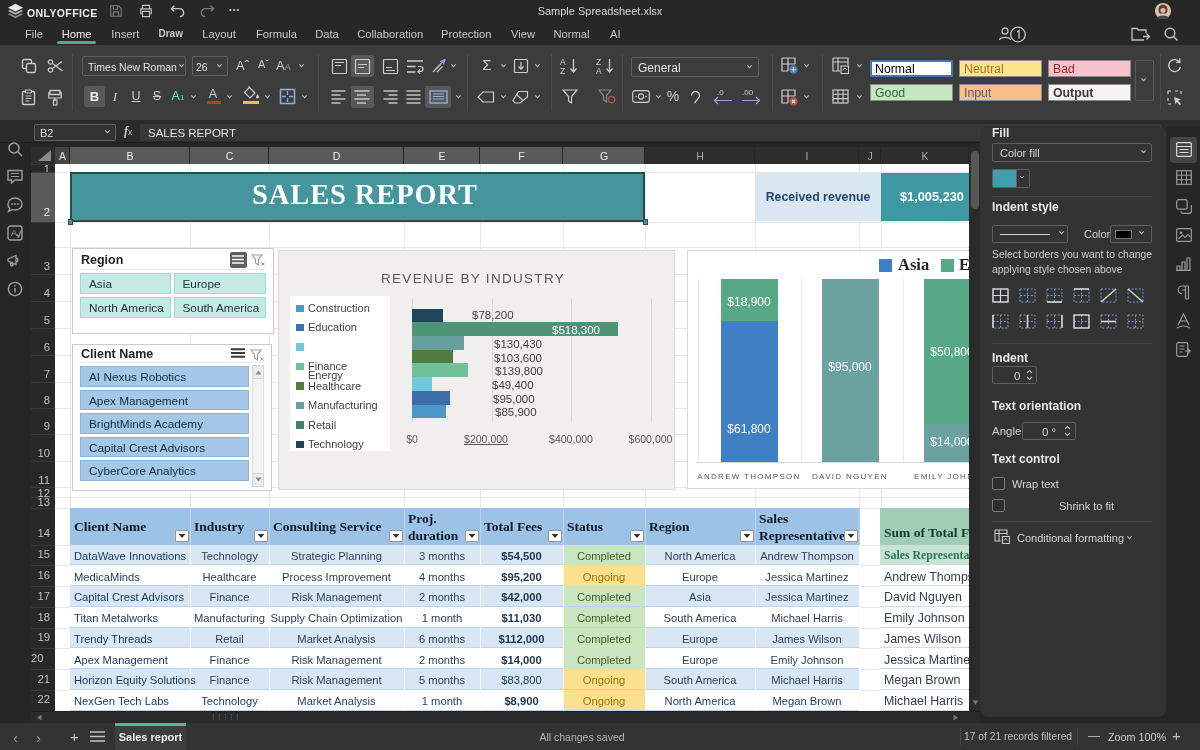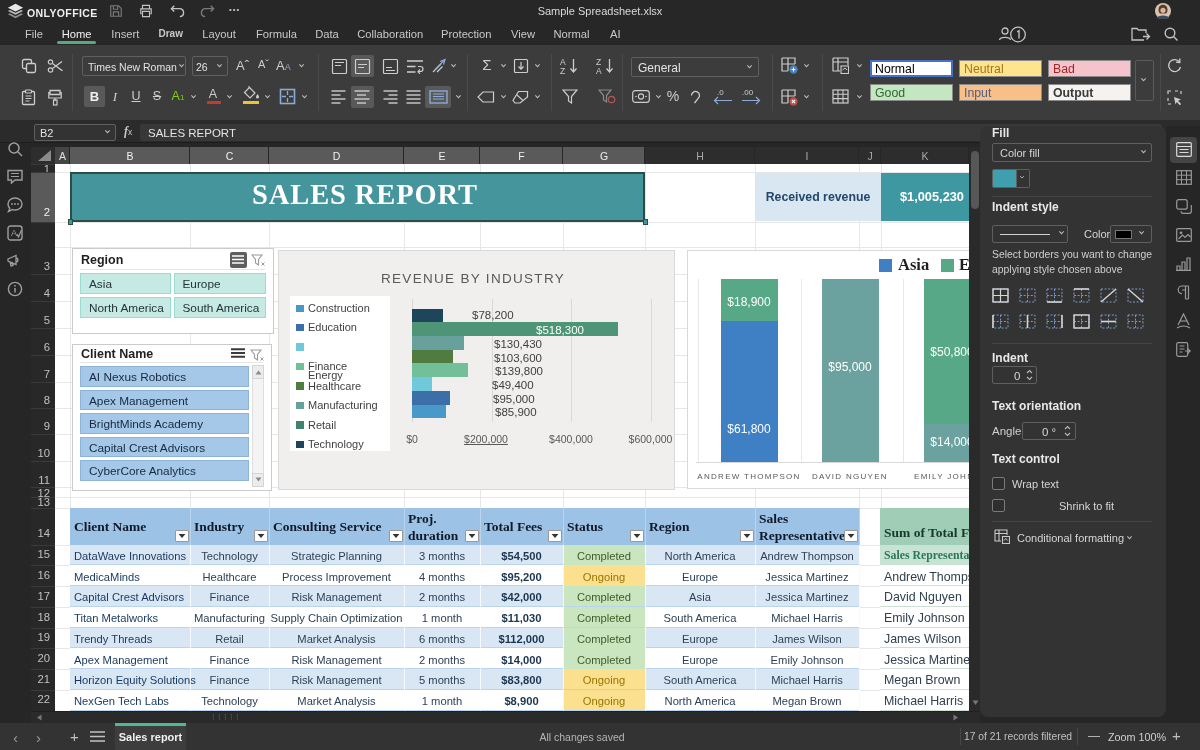--- a/index.html
+++ b/index.html
@@ -98,21 +98,21 @@
 <div class="ab" style="left:258px;top:59px;font-size:11px;color:#cdcdcd;font-weight:400;white-space:nowrap;line-height:1;">Aˇ</div>
 <div class="ab" style="left:276px;top:59px;font-size:13px;color:#cdcdcd;font-weight:400;white-space:nowrap;line-height:1;">A<span style="font-size:9px;color:#8fa9d6">A</span></div>
 <svg class="ab" style="left:298px;top:62px" width="7" height="7" viewBox="0 0 8 8">
     <path d="M1.5 2.8 L4 5.4 L6.5 2.8" fill="none" stroke="#b9b9b9" stroke-width="1.2"></path>
   </svg>
 <div class="ab" style="left:84px;top:86px;width:21px;height:21px;background:#595959;border-radius:2px"></div>
 <div class="ab" style="left:94.5px;top:90px;transform:translateX(-50%);font-size:13px;color:#f0f0f0;font-weight:700;white-space:nowrap;line-height:1;">B</div>
 <div class="ab" style="left:115px;top:90px;transform:translateX(-50%);font-size:13px;color:#cdcdcd;font-weight:400;white-space:nowrap;line-height:1;font-style:italic;font-family:'Liberation Serif',serif">I</div>
 <div class="ab" style="left:136px;top:90px;transform:translateX(-50%);font-size:12.5px;color:#cdcdcd;font-weight:400;white-space:nowrap;line-height:1;text-decoration:underline">U</div>
 <div class="ab" style="left:157px;top:90px;transform:translateX(-50%);font-size:12.5px;color:#cdcdcd;font-weight:400;white-space:nowrap;line-height:1;text-decoration:line-through">S</div>
-<div class="ab" style="left:178px;top:90px;transform:translateX(-50%);font-size:12.5px;color:#84cc16;font-weight:400;white-space:nowrap;line-height:1;">A<span style="font-size:8px">1</span></div>
+<div class="ab" style="left:178px;top:90px;transform:translateX(-50%);font-size:12.5px;color:#5eead4;font-weight:400;white-space:nowrap;line-height:1;">A<span style="font-size:8px">1</span></div>
 <svg class="ab" style="left:190px;top:93px" width="7" height="7" viewBox="0 0 8 8">
     <path d="M1.5 2.8 L4 5.4 L6.5 2.8" fill="none" stroke="#b9b9b9" stroke-width="1.2"></path>
   </svg>
 <div class="ab" style="left:213px;top:88px;transform:translateX(-50%);font-size:12.5px;color:#cdcdcd;font-weight:400;white-space:nowrap;line-height:1;">A</div>
 <div class="ab" style="left:207px;top:101px;width:14px;height:3px;background:#c33b2e"></div>
 <svg class="ab" style="left:226px;top:93px" width="7" height="7" viewBox="0 0 8 8">
     <path d="M1.5 2.8 L4 5.4 L6.5 2.8" fill="none" stroke="#b9b9b9" stroke-width="1.2"></path>
   </svg>
 <svg class="ab" style="left:243px;top:86px" width="17" height="13" viewBox="0 0 17 13">
 <path d="M6 1 L12 7 L7 12 L1.5 6.5 L6 2 V1 Z" fill="none" stroke="#cdcdcd" stroke-width="1.2"></path>
@@ -395,21 +395,21 @@
 <div class="ab" style="left:31px;top:448px;width:19px;text-align:right;font-size:11.3px;color:#c0c0c0;line-height:1">10</div>
 <div class="ab" style="left:31px;top:475px;width:19px;text-align:right;font-size:11.3px;color:#c0c0c0;line-height:1">11</div>
 <div class="ab" style="left:31px;top:487.5px;width:19px;text-align:right;font-size:11.3px;color:#c0c0c0;line-height:1">12</div>
 <div class="ab" style="left:31px;top:497px;width:19px;text-align:right;font-size:11.3px;color:#c0c0c0;line-height:1">13</div>
 <div class="ab" style="left:31px;top:527.5px;width:19px;text-align:right;font-size:11.3px;color:#c0c0c0;line-height:1">14</div>
 <div class="ab" style="left:31px;top:549px;width:19px;text-align:right;font-size:11.3px;color:#c0c0c0;line-height:1">15</div>
 <div class="ab" style="left:31px;top:570px;width:19px;text-align:right;font-size:11.3px;color:#c0c0c0;line-height:1">16</div>
 <div class="ab" style="left:31px;top:590.8px;width:19px;text-align:right;font-size:11.3px;color:#c0c0c0;line-height:1">17</div>
 <div class="ab" style="left:31px;top:611.6px;width:19px;text-align:right;font-size:11.3px;color:#c0c0c0;line-height:1">18</div>
 <div class="ab" style="left:31px;top:632.2px;width:19px;text-align:right;font-size:11.3px;color:#c0c0c0;line-height:1">19</div>
-<div class="ab" style="left:31px;top:653px;width:19px;text-align:right;font-size:11.3px;color:#c0c0c0;line-height:1">20</div>
+<div class="ab" style="left:31px;top:653px;width:19px;font-size:11.3px;color:#c0c0c0;line-height:1">20</div>
 <div class="ab" style="left:31px;top:673.6px;width:19px;text-align:right;font-size:11.3px;color:#c0c0c0;line-height:1">21</div>
 <div class="ab" style="left:31px;top:694.3px;width:19px;text-align:right;font-size:11.3px;color:#c0c0c0;line-height:1">22</div>
 <div class="ab" style="left:31px;top:164px;width:24px;height:1px;background:#3a3a3a"></div>
 <div class="ab" style="left:31px;top:172px;width:24px;height:1px;background:#3a3a3a"></div>
 <div class="ab" style="left:31px;top:222px;width:24px;height:1px;background:#3a3a3a"></div>
 <div class="ab" style="left:31px;top:273.7px;width:24px;height:1px;background:#3a3a3a"></div>
 <div class="ab" style="left:31px;top:300.7px;width:24px;height:1px;background:#3a3a3a"></div>
 <div class="ab" style="left:31px;top:327.7px;width:24px;height:1px;background:#3a3a3a"></div>
 <div class="ab" style="left:31px;top:354.5px;width:24px;height:1px;background:#3a3a3a"></div>
 <div class="ab" style="left:31px;top:381.5px;width:24px;height:1px;background:#3a3a3a"></div>
@@ -532,21 +532,21 @@
 <div class="ab" style="left:412px;top:308.5px;width:31.1px;height:13.72px;background:#1E4559"></div>
 <div class="ab" style="left:412px;top:322.22px;width:206.0px;height:13.72px;background:#4E9476"></div>
 <div class="ab" style="left:412px;top:335.94px;width:51.8px;height:13.72px;background:#68A09B"></div>
 <div class="ab" style="left:412px;top:349.66px;width:41.2px;height:13.72px;background:#517C40"></div>
 <div class="ab" style="left:412px;top:363.38px;width:55.6px;height:13.72px;background:#72C09A"></div>
 <div class="ab" style="left:412px;top:377.1px;width:19.6px;height:13.72px;background:#6FC9DB"></div>
 <div class="ab" style="left:412px;top:390.82px;width:37.8px;height:13.72px;background:#3C6FA8"></div>
 <div class="ab" style="left:412px;top:404.54px;width:34.1px;height:13.72px;background:#4899C9"></div>
 <div class="ab" style="left:472px;top:309.5px;font-size:11.5px;color:#404040;font-weight:400;white-space:nowrap;line-height:1;">$78,200</div>
 <div class="ab" style="left:536px;top:324.5px;font-size:11.5px;color:#ffffff;font-weight:400;white-space:nowrap;line-height:1;">
-    <div style="width:80px;text-align:left">$518,300</div>
+    <div style="width:80px;text-align:center">$518,300</div>
   </div>
 <div class="ab" style="left:494px;top:339px;font-size:11.5px;color:#404040;font-weight:400;white-space:nowrap;line-height:1;">$130,430</div>
 <div class="ab" style="left:494px;top:352.7px;font-size:11.5px;color:#404040;font-weight:400;white-space:nowrap;line-height:1;">$103,600</div>
 <div class="ab" style="left:495px;top:366.4px;font-size:11.5px;color:#404040;font-weight:400;white-space:nowrap;line-height:1;">$139,800</div>
 <div class="ab" style="left:492px;top:380.2px;font-size:11.5px;color:#404040;font-weight:400;white-space:nowrap;line-height:1;">$49,400</div>
 <div class="ab" style="left:493px;top:393.5px;font-size:11.5px;color:#404040;font-weight:400;white-space:nowrap;line-height:1;">$95,000</div>
 <div class="ab" style="left:495px;top:407.3px;font-size:11.5px;color:#404040;font-weight:400;white-space:nowrap;line-height:1;">$85,900</div>
 <div class="ab" style="left:290px;top:296px;width:100px;height:155px;background:#ffffff"></div>
 <div class="ab" style="left:296px;top:304.5px;width:7.5px;height:7.5px;background:#4899C9"></div>
 <div class="ab" style="left:308px;top:303.0px;font-size:11px;color:#3f3f3f;font-weight:400;white-space:nowrap;line-height:1;">Construction</div>
@@ -746,21 +746,21 @@
 <div class="ab" style="left:645px;top:648.25px;width:1px;height:20.75px;background:rgba(255,255,255,.75)"></div>
 <div class="ab" style="left:755px;top:648.25px;width:1px;height:20.75px;background:rgba(255,255,255,.75)"></div>
 <div class="ab" style="left:859px;top:648.25px;width:1px;height:20.75px;background:rgba(255,255,255,.75)"></div>
 <div class="ab" style="left:70px;top:669.0px;width:789px;height:20.75px;background:#D9E7F5;border-bottom:1px solid #b9d4ec"></div>
 <div class="ab" style="left:74px;top:675.3px;font-size:11.2px;color:#17375E;font-weight:400;white-space:nowrap;line-height:1;">Horizon Equity Solutions</div>
 <div class="ab" style="left:229.5px;top:675.3px;transform:translateX(-50%);font-size:11.2px;color:#2e4156;font-weight:400;white-space:nowrap;line-height:1;">Finance</div>
 <div class="ab" style="left:336.5px;top:675.3px;transform:translateX(-50%);font-size:11.2px;color:#2e4156;font-weight:400;white-space:nowrap;line-height:1;">Risk Management</div>
 <div class="ab" style="left:442.0px;top:675.3px;transform:translateX(-50%);font-size:11.2px;color:#2e4156;font-weight:400;white-space:nowrap;line-height:1;">5 months</div>
 <div class="ab" style="left:700.0px;top:675.3px;transform:translateX(-50%);font-size:11.2px;color:#2e4156;font-weight:400;white-space:nowrap;line-height:1;">South America</div>
 <div class="ab" style="left:807.0px;top:675.3px;transform:translateX(-50%);font-size:11.2px;color:#2e4156;font-weight:400;white-space:nowrap;line-height:1;">Michael Harris</div>
-<div class="ab" style="left:521.5px;top:675.3px;transform:translateX(-50%);font-size:11.2px;color:#1c3550;font-weight:700;white-space:nowrap;line-height:1;">$83,800</div>
+<div class="ab" style="left:521.5px;top:675.3px;transform:translateX(-50%);font-size:11.2px;color:#1c3550;font-weight:400;white-space:nowrap;line-height:1;">$83,800</div>
 <div class="ab" style="left:563px;top:669.0px;width:82px;height:20.25px;background:#FBE18F"></div>
 <div class="ab" style="left:604.0px;top:675.3px;transform:translateX(-50%);font-size:11.2px;color:#9A7500;font-weight:400;white-space:nowrap;line-height:1;">Ongoing</div>
 <div class="ab" style="left:190px;top:669.0px;width:1px;height:20.75px;background:rgba(255,255,255,.75)"></div>
 <div class="ab" style="left:269px;top:669.0px;width:1px;height:20.75px;background:rgba(255,255,255,.75)"></div>
 <div class="ab" style="left:404px;top:669.0px;width:1px;height:20.75px;background:rgba(255,255,255,.75)"></div>
 <div class="ab" style="left:480px;top:669.0px;width:1px;height:20.75px;background:rgba(255,255,255,.75)"></div>
 <div class="ab" style="left:563px;top:669.0px;width:1px;height:20.75px;background:rgba(255,255,255,.75)"></div>
 <div class="ab" style="left:645px;top:669.0px;width:1px;height:20.75px;background:rgba(255,255,255,.75)"></div>
 <div class="ab" style="left:755px;top:669.0px;width:1px;height:20.75px;background:rgba(255,255,255,.75)"></div>
 <div class="ab" style="left:859px;top:669.0px;width:1px;height:20.75px;background:rgba(255,255,255,.75)"></div>

